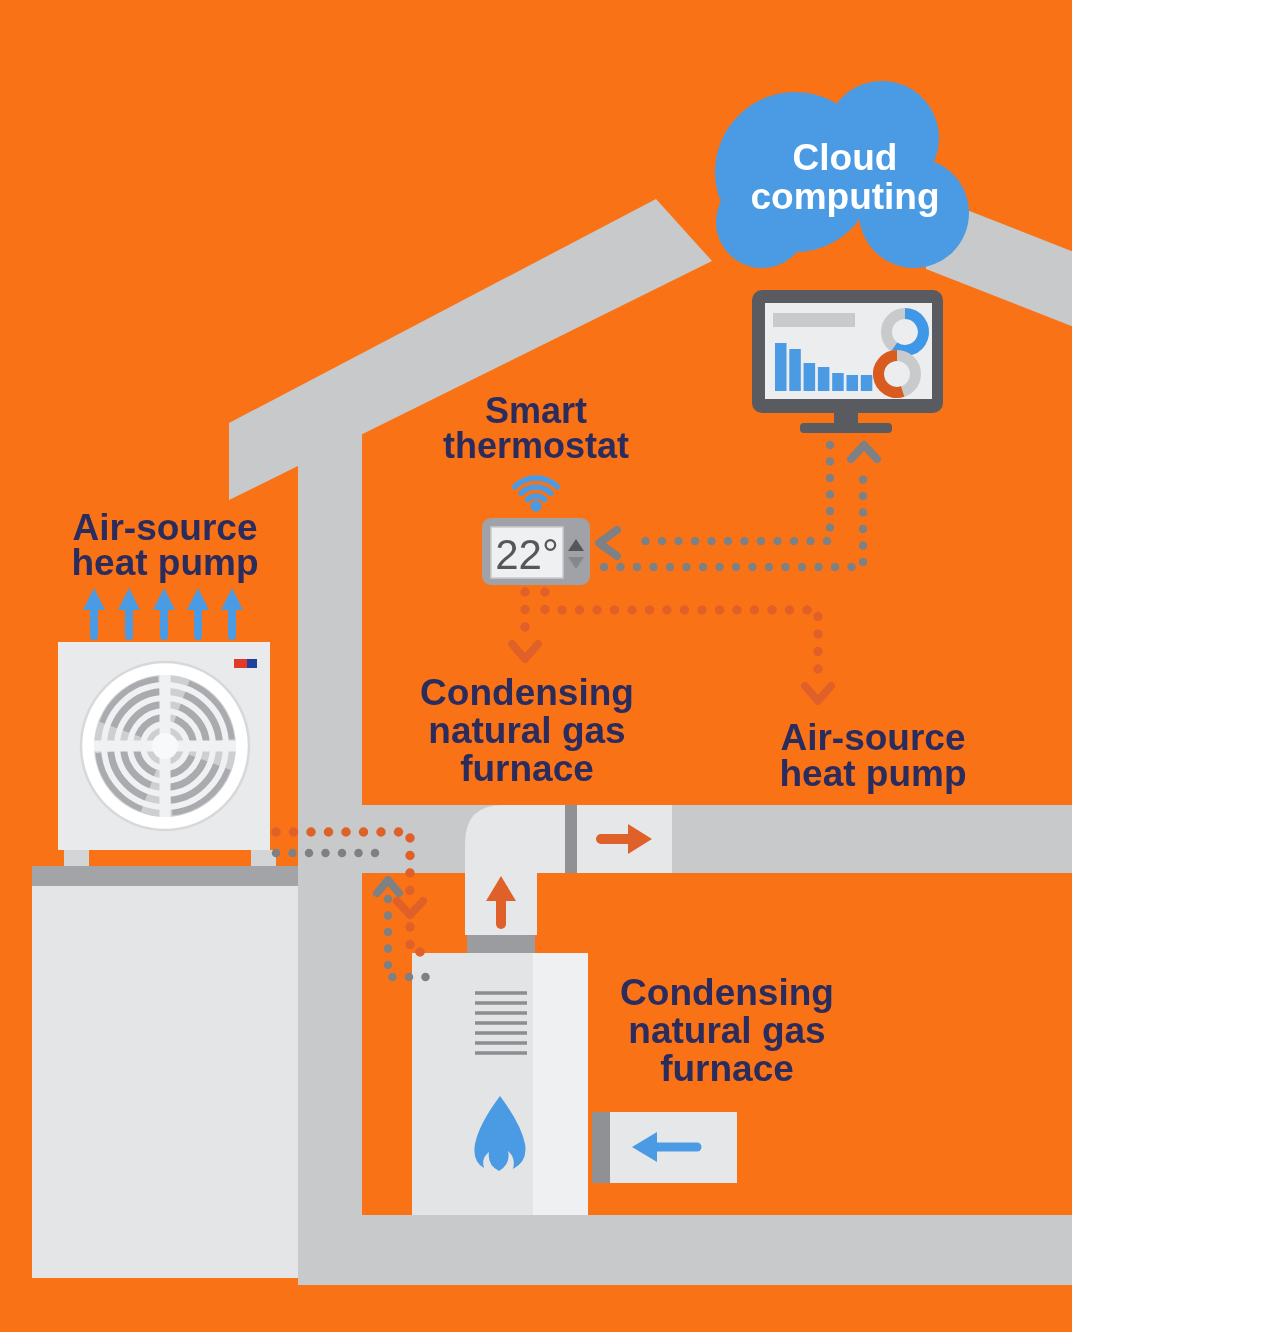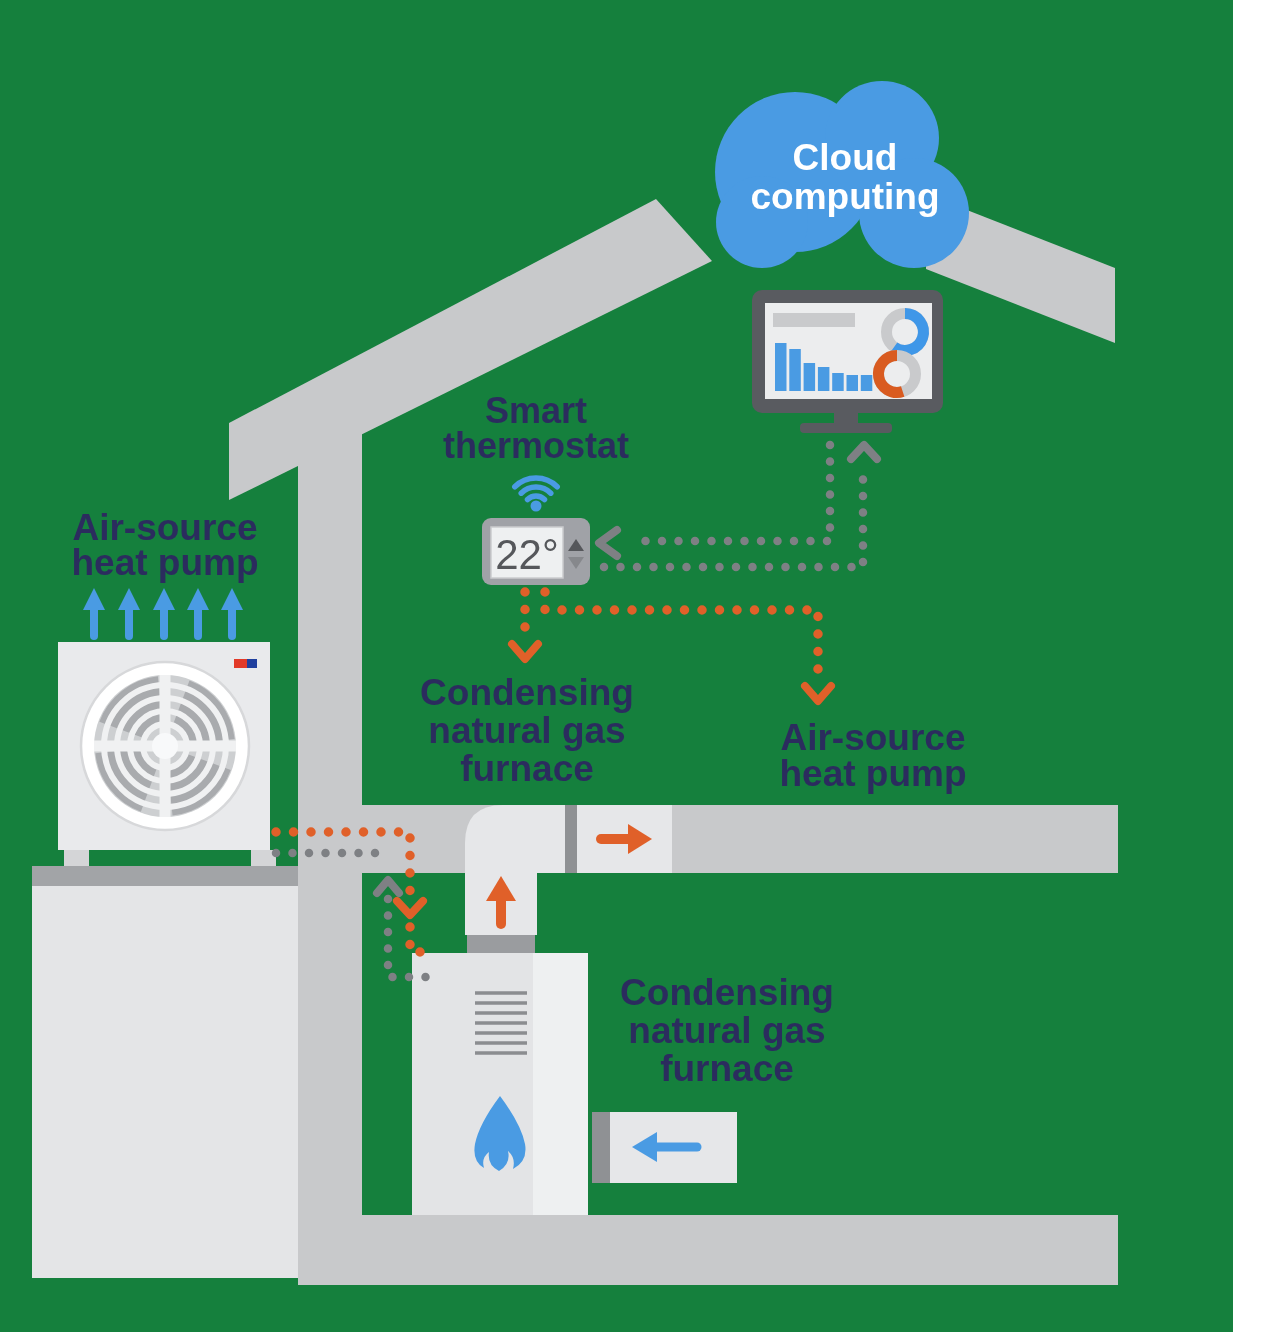--- a/index.html
+++ b/index.html
@@ -1,16 +1,16 @@
 <!DOCTYPE html>
 <html><head>
 <meta charset="utf-8">
 <style>
   html,body{margin:0;padding:0;background:#ffffff;}
-  #stage{position:relative;width:1233px;height:1332px;background:#15803d;overflow:hidden;}
+  #stage{position:relative;width:1072px;height:1332px;background:#f97316;overflow:hidden;}
   svg{display:block;}
   text{font-family:"Liberation Sans",sans-serif;}
   .lbl{font-weight:700;font-size:37px;fill:#2b2c5e;text-anchor:middle;}
   .lbl-sm{font-weight:700;font-size:36px;fill:#2b2c5e;text-anchor:middle;}
   .cloud-txt{font-weight:700;font-size:37px;fill:#ffffff;text-anchor:middle;}
   .dot-gray{stroke:#7e8084;stroke-width:8.5;stroke-linecap:round;stroke-dasharray:0 16.5;fill:none;}
   .dot-orange{stroke:#e06029;stroke-width:9.5;stroke-linecap:round;stroke-dasharray:0 17.5;fill:none;}
   .chev-gray{stroke:#7e8084;stroke-width:8;stroke-linecap:round;stroke-linejoin:round;fill:none;}
   .chev-orange{stroke:#e06029;stroke-width:8;stroke-linecap:round;stroke-linejoin:round;fill:none;}
 </style>

